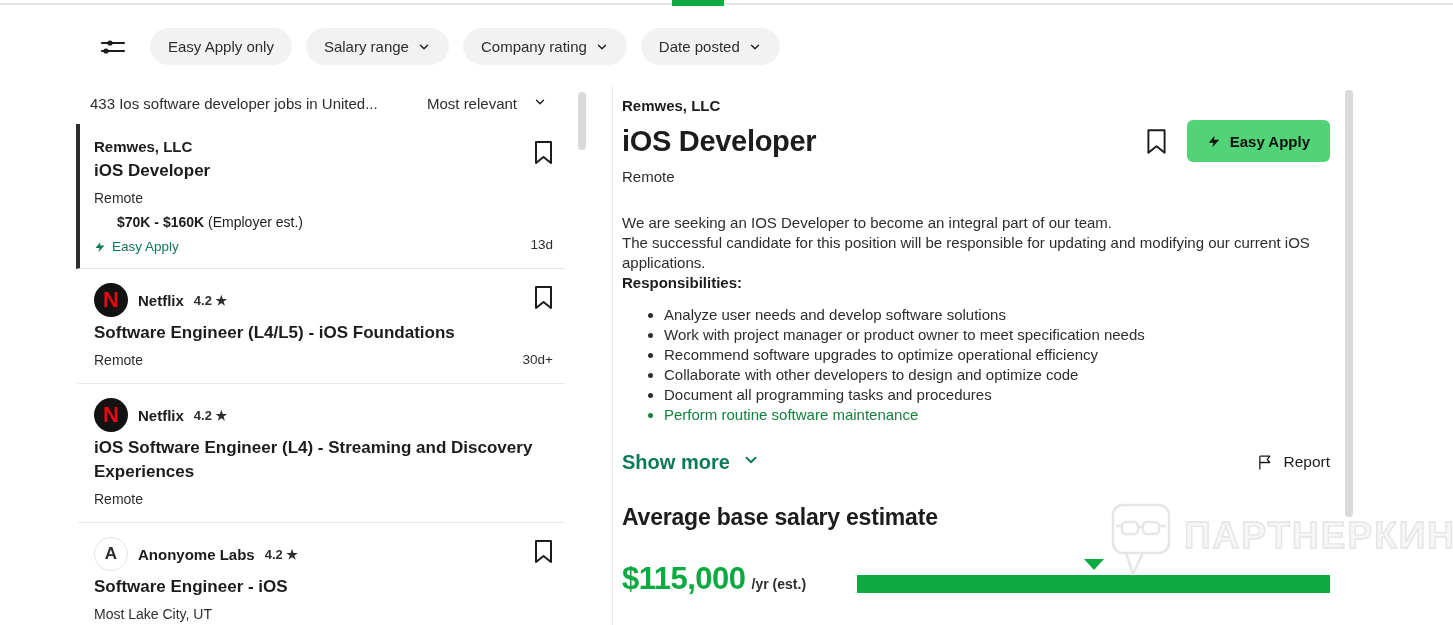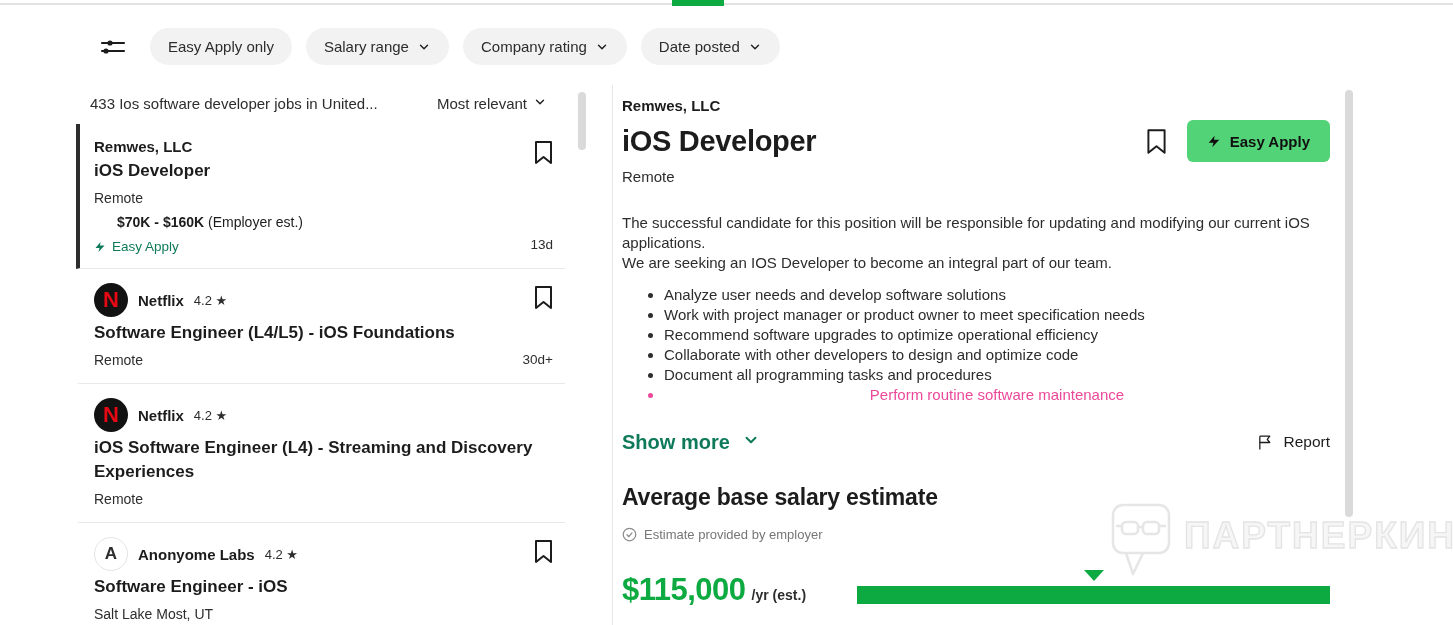--- a/index.html
+++ b/index.html
@@ -11,29 +11,29 @@
   .top-green { position:absolute; top:0; left:672px; width:52px; height:6px; background:#0caa41; }
 
   
   .filter-bar { position:absolute; top:28px; left:98px; display:flex; align-items:center; gap:14px; }
   .sliders-btn { width:30px; height:30px; display:flex; align-items:center; justify-content:center; cursor:pointer; margin-right:8px; }
   .pill { background:#f2f2f3; border-radius:20px; height:37px; padding:0 18px; display:flex; align-items:center; gap:8px; font-size:15px; color:#2d2d2d; cursor:pointer; white-space:nowrap; }
 
   
   .job-list { position:absolute; left:76px; top:85px; width:489px; }
   .list-header { display:flex; justify-content:space-between; align-items:center; padding:10px 18px 12px 14px; font-size:15px; color:#2d2d2d; }
-  .sort { display:flex; align-items:flex-start; gap:6px; cursor:pointer; font-size:15px; }
+  .sort { display:flex; align-items:flex-start; gap:16px; cursor:pointer; font-size:15px; }
   .card { display:flex; padding:14px 6px 14px 14px; border-left:4px solid transparent; border-bottom:1px solid #e8e8e8; cursor:pointer; }
   .card:last-child { border-bottom:none; }
   .card.selected { border-left:4px solid #2d2d2d; }
   .card-main { flex:1; min-width:0; padding-right:10px; }
   .card-right { width:46px; display:flex; flex-direction:column; justify-content:space-between; align-items:flex-end; padding:2px 6px 2px 0; }
   .company-row { display:flex; align-items:center; gap:10px; margin-bottom:4px; }
   .company-name { font-size:15px; font-weight:700; color:#1c1c1c; }
-  .rating { font-size:13px; font-weight:400; color:#2d2d2d; }
+  .rating { font-size:13px; font-weight:700; color:#2d2d2d; }
   .logo { width:34px; height:34px; border-radius:50%; display:flex; align-items:center; justify-content:center; font-weight:700; font-size:20px; flex:0 0 auto; }
   .logo.netflix { background:#121212; color:#e50914; font-size:22px; }
   .logo.letter { background:#fff; border:1px solid #e4e4e4; color:#2d2d2d; font-size:17px; }
   .job-title { font-size:17px; font-weight:700; color:#1c1c1c; line-height:24px; margin-bottom:6px; }
   .job-loc { font-size:14px; color:#2d2d2d; line-height:18px; }
   .job-salary { font-size:14px; color:#1c1c1c; margin-top:7px; }
   .job-salary b { font-weight:700;margin-left:23px; }
   .easy-tag { display:flex; align-items:center; gap:6px; margin-top:9px; color:#0e7a5a; font-size:13.5px; }
   .age { font-size:13.5px; color:#2d2d2d; }
   .bookmark { cursor:pointer; color:#1c1c1c; }
@@ -50,21 +50,21 @@
   .d-company { margin-top:12px; font-size:15px; font-weight:700; }
   .d-title-row { display:flex; align-items:center; margin-top:6px; }
   .d-title { font-size:29px; font-weight:700; letter-spacing:-0.3px; line-height:32px; }
   .d-actions { margin-left:auto; display:flex; align-items:center; gap:20px; }
   .apply-btn { background:#53d377; border:none; border-radius:6px; height:42px; padding:0 20px; display:flex; align-items:center; gap:9px; font-size:15px; font-weight:700; color:#101010; cursor:pointer; font-family:"Liberation Sans", sans-serif; }
   .d-loc { margin-top:6px; font-size:15px; color:#2d2d2d; }
   .d-desc { margin-top:28px; font-size:15px; line-height:20px; color:#2d2d2d; }
   .d-desc .bold-line { font-weight:700; color:#1c1c1c; }
   .d-desc ul { margin-top:12px; padding-left:42px; }
   .d-desc li { line-height:20px; }
-  .d-desc li.faded { color:#ec4899;text-align:center; }
+  .d-desc li.faded { color:#15803d; }
   .show-row { margin-top:26px; display:flex; align-items:center; }
   .show-more { display:flex; align-items:flex-start; gap:12px; color:#0e7a5a; font-size:20px; font-weight:700; cursor:pointer; }
   .report { margin-left:auto; display:flex; gap:9px; font-size:15.5px; color:#1c1c1c; cursor:pointer; }
   .salary-heading { margin-top:30px; font-size:23px; font-weight:700; letter-spacing:-0.2px; }
   .salary-note { margin-top:16px; display:flex; align-items:center; gap:7px; font-size:13px; color:#767676; }
   .salary-row { margin-top:28px; display:flex; align-items:flex-start; }
   .salary-amount-wrap { display:flex; align-items:flex-end; gap:6px; margin-top:5px; }
   .salary-amount { font-size:31px; font-weight:700; color:#0caa41; letter-spacing:-0.5px; line-height:30px; }
   .salary-per { font-size:14px; font-weight:600; color:#2d2d2d; padding-bottom:2px; }
   .bar-wrap { margin-left:auto; width:473px; }
@@ -186,21 +186,21 @@
   </div>
 
   <div class="card">
     <div class="card-main">
       <div class="company-row">
         <span class="logo letter">A</span>
         <span class="company-name">Anonyome Labs</span>
         <span class="rating">4.2 ★</span>
       </div>
       <div class="job-title">Software Engineer - iOS</div>
-      <div class="job-loc">Salt Lake Most, UT</div>
+      <div class="job-loc">Most Lake City, UT</div>
     </div>
     <div class="card-right">
       <span class="bookmark">
         <svg width="19" height="25" viewBox="0 0 19 25" fill="none" stroke="#1c1c1c" stroke-width="2" stroke-linejoin="round">
             <path d="M2 2 h15 v21 l-7.5 -6 l-7.5 6 z"></path>
           </svg>
       </span>
     </div>
   </div>
 </div>
@@ -222,22 +222,23 @@
         <svg width="14" height="17" viewBox="0 0 24 24" fill="#101010">
             <polygon points="13 2 3 14 11 14 9 22 21 9 12 9"></polygon>
           </svg>
         <span>Easy Apply</span>
       </button>
     </div>
   </div>
   <div class="d-loc">Remote</div>
 
   <div class="d-desc">
+    <div>We are seeking an IOS Developer to become an integral part of our team.</div>
     <div>The successful candidate for this position will be responsible for updating and modifying our current iOS applications.</div>
-    <div>We are seeking an IOS Developer to become an integral part of our team.</div>
+    <div class="bold-line">Responsibilities:</div>
     <ul>
       <li>Analyze user needs and develop software solutions</li>
       <li>Work with project manager or product owner to meet specification needs</li>
       <li>Recommend software upgrades to optimize operational efficiency</li>
       <li>Collaborate with other developers to design and optimize code</li>
       <li>Document all programming tasks and procedures</li>
       <li class="faded">Perform routine software maintenance</li>
     </ul>
   </div>
 
@@ -251,27 +252,20 @@
     <span class="report">
       <svg width="17" height="19" viewBox="0 0 24 24" fill="none" stroke="#1c1c1c" stroke-width="1.8" stroke-linejoin="round">
           <path d="M4 22 V3"></path>
           <path d="M4 3 h14 l-3.5 4.5 L18 12 H4"></path>
         </svg>
       <span>Report</span>
     </span>
   </div>
 
   <div class="salary-heading">Average base salary estimate</div>
-  <div class="salary-note">
-    <svg width="15" height="15" viewBox="0 0 24 24" fill="none" stroke="#8a8a8a" stroke-width="2" stroke-linecap="round" stroke-linejoin="round">
-        <circle cx="12" cy="12" r="10"></circle>
-        <polyline points="8 12.5 11 15.5 16 9.5"></polyline>
-      </svg>
-    <span>Estimate provided by employer</span>
-  </div>
 
   <div class="salary-row">
     <div class="salary-amount-wrap">
       <span class="salary-amount">$115,000</span>
       <span class="salary-per">/yr (est.)</span>
     </div>
     <div class="bar-wrap">
       <div class="bar-marker"></div>
       <div class="bar"></div>
     </div>

